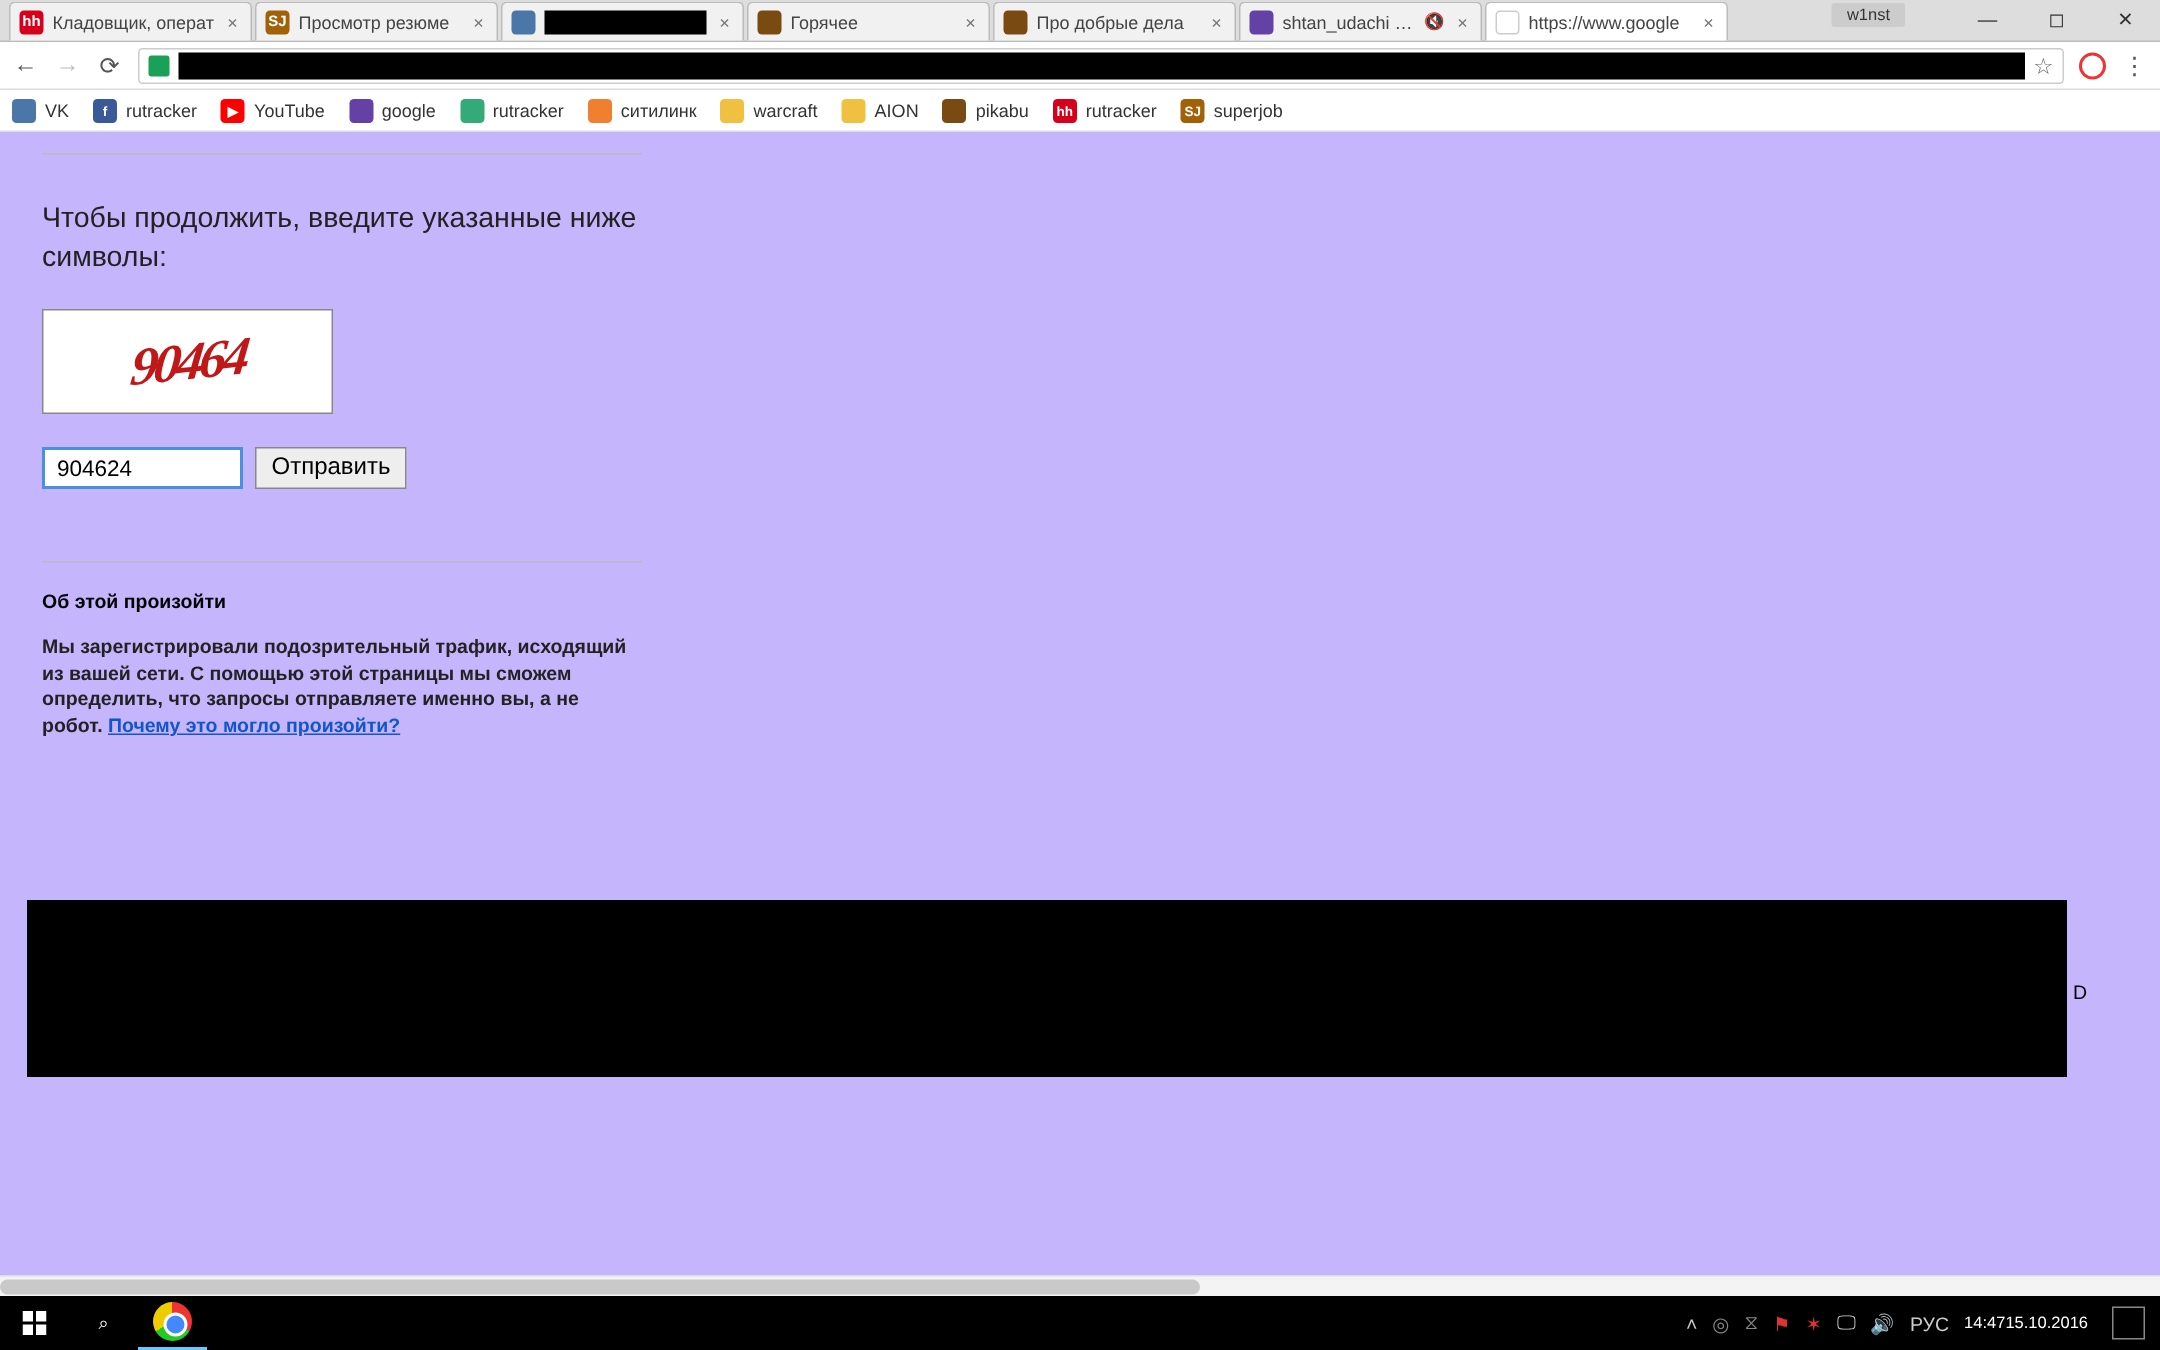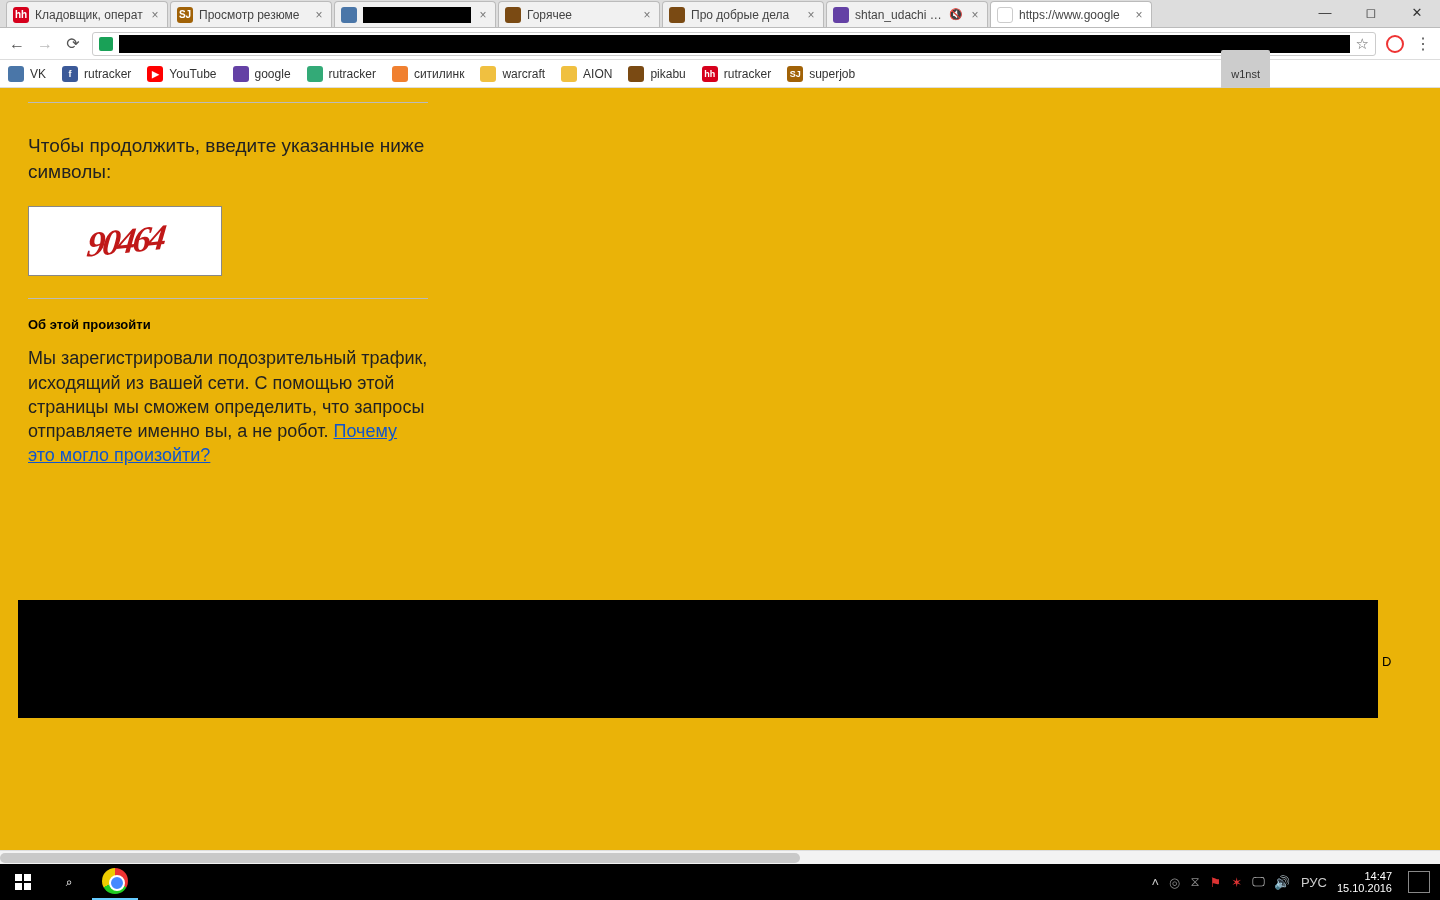--- a/index.html
+++ b/index.html
@@ -6,68 +6,68 @@
   body { width:1440px; height:900px; background:#fff; overflow:hidden; position:relative; }
 
   
   .tabstrip { height:28px; background:#ddd; display:flex; align-items:flex-end; padding-left:6px; border-bottom:1px solid #bbb; position:relative;}
   .tab { height:26px; width:162px; background:#f1f1f1; border:1px solid #bbb; border-bottom:none; border-top-left-radius:4px;border-top-right-radius:4px; margin-right:2px; display:flex; align-items:center; padding:0 6px; font-size:12px; color:#444; gap:6px; overflow:hidden; }
   .tab.active { background:#fff;justify-content:flex-end; }
   .tab .favicon { width:16px; height:16px; flex:0 0 16px; border-radius:3px; display:flex; align-items:center;justify-content:center;font-size:10px;color:#fff;font-weight:bold;}
   .tab .ttitle { flex:1 1 auto; white-space:nowrap; overflow:hidden; text-overflow:ellipsis; }
   .tab .tclose { flex:0 0 12px; font-size:12px; color:#777; text-align:center; }
   .tab .aux { flex:0 0 12px; font-size:11px; color:#777; }
-  .tabstrip .user-badge {position:absolute; right:170px; top:2px; background:#ccc; color:#333; font-size:11px; padding:18px 10px; border-radius:2px;margin-top:48px;}
+  .tabstrip .user-badge {position:absolute; right:170px; top:2px; background:#ccc; color:#333; font-size:11px; padding:2px 10px; border-radius:2px;}
   .wincontrols {position:absolute; right:0; top:0; display:flex;}
   .wincontrols div{ width:46px; height:24px; display:flex;align-items:center;justify-content:center; font-size:13px; color:#333;}
 
   
   .addrbar { height:32px; background:#fff; border-bottom:1px solid #ddd; display:flex; align-items:center; padding:0 8px; gap:10px;}
   .navicon{ font-size:16px; color:#555; width:18px; text-align:center;}
   .url-outer{flex:1 1 auto;height:24px;border:1px solid #ccc;border-radius:3px;display:flex;align-items:center;padding:0 6px;gap:6px;}
   .lock{width:14px;height:14px;background:#19a157;border-radius:2px;flex:0 0 14px;}
   .url-redact{flex:1 1 auto;height:18px;background:#000;}
   .star{font-size:15px;color:#666;}
   .opera{width:18px;height:18px;border:2px solid #e33;border-radius:50%;}
 
   
   .bookbar{height:28px;background:#fff;border-bottom:1px solid #ddd;display:flex;align-items:center;padding:0 8px;gap:16px;font-size:12px;color:#333;}
   .bm{display:flex;align-items:center;gap:6px;}
   .bm .bi{width:16px;height:16px;border-radius:3px;display:flex;align-items:center;justify-content:center;font-size:9px;color:#fff;font-weight:bold;}
 
   
-  .page{position:absolute;left:0;right:0;top:88px;bottom:36px;background:#eab308;overflow:hidden;}
+  .page{position:absolute;left:0;right:0;top:88px;bottom:36px;background:#c4b5fd;overflow:hidden;}
   .content{width:400px;margin-left:28px;margin-top:14px;color:#222;}
   hr.sep{border:none;border-top:1px solid #bbb;margin-bottom:30px;}
   .prompt{font-size:19px;line-height:1.35;margin-bottom:22px;}
   .captcha-box{width:194px;height:70px;border:1px solid #888;display:flex;align-items:center;justify-content:center;margin-bottom:22px;background:#fff;}
   .captcha-txt{font-family:Georgia,serif;font-size:36px;color:#c01818;font-style:italic;font-weight:bold;transform:skewX(-12deg) rotate(-6deg);letter-spacing:-3px;}
   .row-input{display:flex;gap:8px;margin-bottom:48px;}
   .capin{width:134px;height:28px;border:2px solid #4a90e2;padding:0 8px;font-size:15px;outline:none;}
   .sendbtn{height:28px;padding:0 10px;font-size:16px;border:1px solid #888;background:#eee;}
   hr.sep2{border:none;border-top:1px solid #bbb;margin-bottom:18px;}
   .about-h{font-size:13px;font-weight:bold;margin-bottom:14px;color:#000;}
-  .about-t{font-size:18px;color:#222;line-height:1.35;}
+  .about-t{font-size:13px;color:#222;line-height:1.35;font-weight:bold;}
   .about-t a{color:#1155cc;text-decoration:underline;}
   .redact-block{position:absolute;left:18px;top:512px;width:1360px;height:118px;background:#000;}
   .dletter{position:absolute;left:1382px;top:566px;font-size:13px;color:#000;}
   .hscroll{position:absolute;left:0;right:0;bottom:36px;height:14px;background:#f3f3f3;border-top:1px solid #ddd;display:flex;}
   .hscroll .track{flex:1;position:relative;}
   .hscroll .thumb{position:absolute;left:0;top:2px;height:10px;width:800px;background:#c9c9c9;border-radius:5px;}
 
   
   .taskbar{position:absolute;left:0;right:0;bottom:0;height:36px;background:#000;display:flex;align-items:center;color:#fff;font-size:12px;}
   .tbtn{width:46px;height:36px;display:flex;align-items:center;justify-content:center;}
   .tbtn svg,.tbtn span{color:#fff;}
   .chrome-ico{width:26px;height:26px;border-radius:50%;background:conic-gradient(#e33 0 120deg,#2c2 120deg 240deg,#ec0 240deg 360deg);position:relative;}
   .chrome-ico::after{content:"";position:absolute;left:7px;top:7px;width:12px;height:12px;border-radius:50%;background:#48f;border:2px solid #fff;}
   .chrome-task{height:36px;width:46px;display:flex;align-items:center;justify-content:center;border-bottom:2px solid #6cf;}
   .tray{margin-left:auto;display:flex;align-items:center;gap:10px;padding-right:10px;}
   .tray .ico{font-size:13px;color:#ccc;}
-  .clock{display:flex;flex-direction:column;align-items:flex-end;line-height:1.1;font-size:11px;color:#fff;}
+  .clock{display:flex;flex-direction:row;align-items:flex-end;line-height:1.1;font-size:11px;color:#fff;}
   .notif{width:22px;height:22px;border:1px solid #888;margin-left:6px;}
 
   
   .fv-hh{background:#d6001c;} .fv-sj{background:#a16207;} .fv-vk{background:#4a76a8;}
   .fv-pb{background:#7a4a13;border-radius:50%;} .fv-tw{background:#6441a5;}
   .fv-gg{background:#fff;border:1px solid #ccc;color:#4285f4;}
   .fv-yt{background:#f00;} .fv-fb{background:#3b5998;} .fv-rt{background:#3a7;} 
   .fv-ct{background:#f08030;} .fv-wc{background:#f0c040;} .fv-ai{background:#f0c040;}
 
   
@@ -183,20 +183,24 @@
       <span>superjob</span>
     </div>
   </div>
 
 <div class="page">
   <div class="content">
     <hr class="sep">
     <div class="prompt">Чтобы продолжить, введите указанные ниже символы:</div>
     <div class="captcha-box">
       <span class="captcha-txt">90464</span>
+    </div>
+    <div class="row-input">
+      <input class="capin" value="904624" style="">
+      <button class="sendbtn">Отправить</button>
     </div>
     <hr class="sep2">
     <div class="about-h">Об этой произойти</div>
     <div class="about-t">
       <span>Мы зарегистрировали подозрительный трафик, исходящий из вашей сети. С помощью этой страницы мы сможем определить, что запросы отправляете именно вы, а не робот. </span><a href="#">Почему это могло произойти?</a>
     </div>
   </div>
   <div class="redact-block"></div>
   <div class="dletter">D</div>
 </div>

